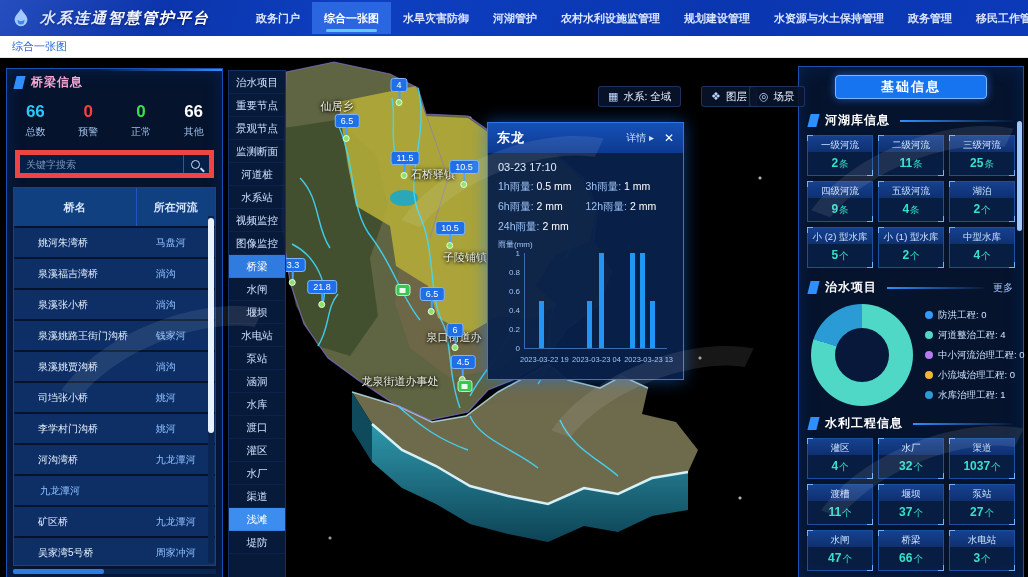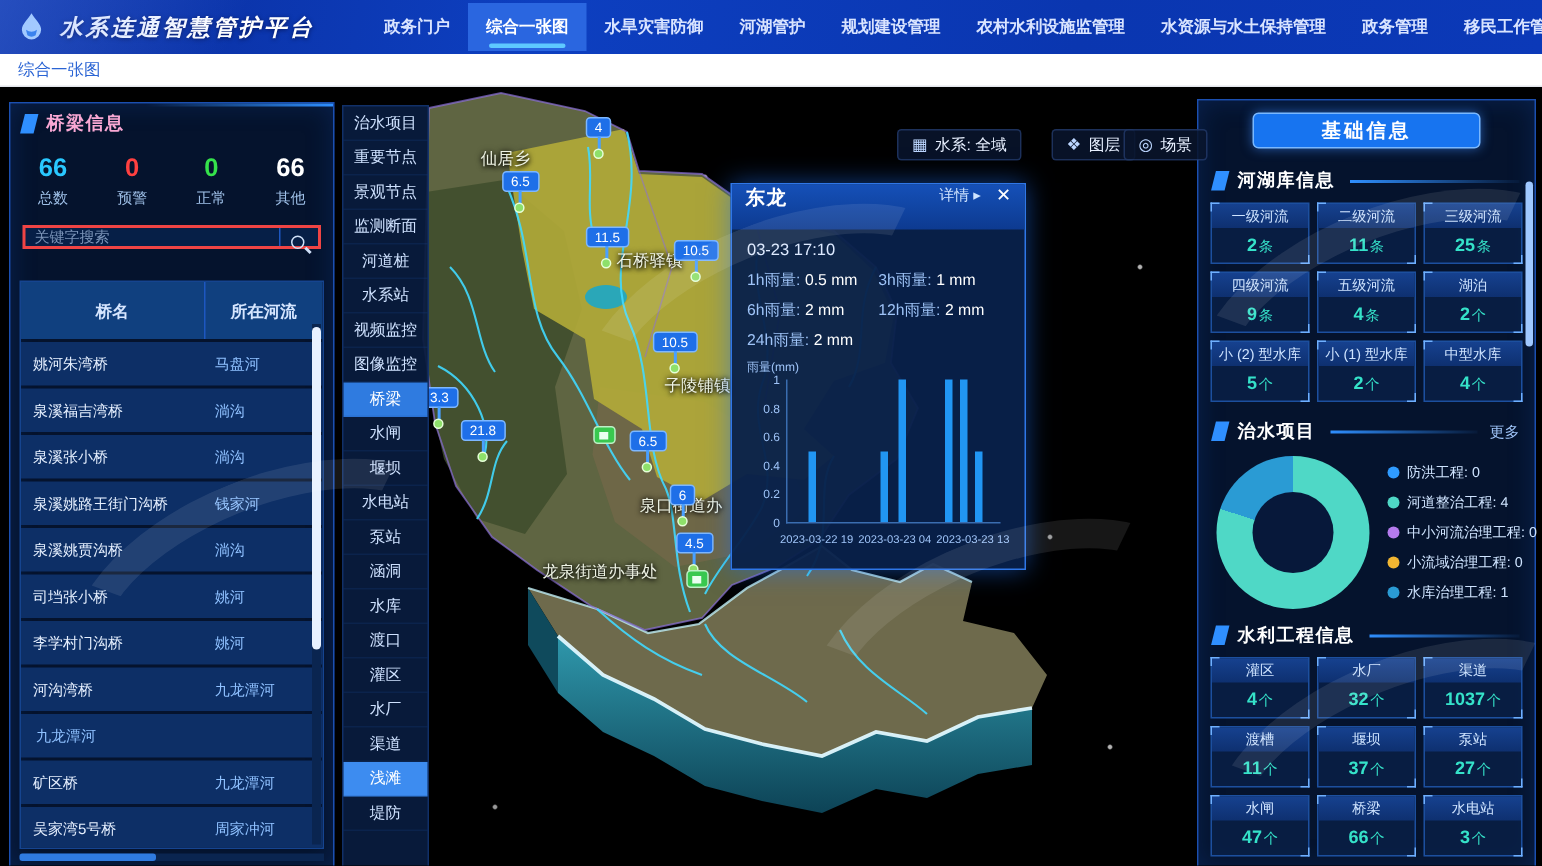--- a/index.html
+++ b/index.html
@@ -50,36 +50,36 @@
     background:rgba(5,20,48,.93); border:1px solid #1b4fb0; box-shadow:inset 0 0 18px rgba(20,80,180,.25); }
   .panel-head { height:26px; display:flex; align-items:center; padding:0 8px; position:relative; }
   .panel-head::before { content:""; position:absolute; top:0; right:0; width:58%; height:2px;
     background:linear-gradient(90deg,transparent,#2f8fff); }
   .head-ico { width:9px; height:13px; background:#2f8fff; transform:skewX(-14deg); margin-right:7px; }
   .panel-title { color:#f9a8d4; font-size:12px; font-weight:bold; letter-spacing:1px; }
   .stats { display:flex; padding:7px 2px 9px; }
   .stat { flex:1; text-align:center; }
   .stat-value { font-size:17px; font-weight:bold; }
   .stat-label { font-size:10px; color:#9fc0e8; margin-top:3px; }
-  .search { margin:2px 8px 8px; height:16px; display:flex; border:2px solid #ef4444; background:#061f47; }
+  .search { margin:2px 8px 8px; height:28px; display:flex; border:5px solid #ef4444; background:#061f47; }
   .search input { flex:1; background:transparent; border:none; outline:none; color:#cfe0f8;
     font-size:10px; padding-left:6px; font-family:inherit; }
   .search input::placeholder { color:#7b94b8; }
   .search-btn { width:26px; border-left:1px solid #1d57c0; position:relative; cursor:pointer; }
   .mag { position:absolute; left:7px; top:5px; width:9px; height:9px; border:1.5px solid #cfe0f8; border-radius:50%; }
   .mag::after { content:""; position:absolute; left:8px; top:8px; width:5px; height:1.5px;
     background:#cfe0f8; transform:rotate(45deg); }
   .table-wrap { position:absolute; top:118px; bottom:12px; left:6px; right:6px; overflow:hidden;
     border:1px solid #15448f; }
   .thead { display:flex; height:38px; background:#10407f; }
   .th { font-size:11px; color:#d6e6ff; font-weight:bold; display:flex; align-items:center; justify-content:center; }
   .th:first-child { flex:1.55; border-right:1px solid #1d57c0; }
   .th:last-child { flex:1; }
   .trow { display:flex; height:29px; margin-top:2px; background:#0d2f66; }
-  .tcell { font-size:10px; display:flex; align-items:center; overflow:hidden; white-space:nowrap; }
+  .tcell { font-size:10px; display:flex; align-items:center; overflow:hidden; white-space:nowrap;margin-left:16px; }
   .tcell.name { flex:1.55; color:#e6f0ff; padding-left:8px; }
   .tcell.river { flex:1; color:#8fc1ff; padding-left:10px; }
   .vscroll { position:absolute; right:1px; top:28px; bottom:2px; width:6px; background:#0a2550; }
   .vthumb { position:absolute; top:2px; width:6px; height:62%; background:#e8f1ff; border-radius:3px; }
   .hscroll { position:absolute; left:6px; right:6px; bottom:4px; height:5px; background:#0a2550; }
   .hthumb { width:45%; height:5px; background:#2f7be0; border-radius:2px; }
 
   
   .vmenu { position:absolute; left:228px; top:12px; width:58px; bottom:0; z-index:10;
     background:rgba(8,28,62,.94); border:1px solid rgba(25,70,150,.5); }
@@ -104,21 +104,21 @@
   .badge .dot { position:absolute; left:50%; top:100%; margin-top:8px; width:7px; height:7px;
     border-radius:50%; background:#8ee06a; border:1px solid #e6ffd8; transform:translateX(-4px); }
   .cam { position:absolute; z-index:6; width:15px; height:12px; background:#39c84f; border-radius:3px;
     border:1px solid #bdf0c6; transform:translate(-50%,-50%); cursor:pointer; }
   .cam::after { content:""; position:absolute; left:3px; top:3px; width:6px; height:5px; background:#eafff0; }
 
   
   .popup { position:absolute; left:487px; top:64px; width:197px; height:258px; z-index:20;
     background:rgba(8,32,74,.96); border:1px solid #2f77e8; box-shadow:0 0 16px rgba(30,110,240,.55); }
   .popup-head { height:30px; background:linear-gradient(180deg,#1550b8,#0d3a90); display:flex;
-    align-items:flex-start; padding:0 9px; }
+    align-items:center; padding:0 9px; }
   .popup-title { color:#fff; font-size:13px; font-weight:bold; letter-spacing:1px; }
   .popup-detail { margin-left:auto; font-size:10px; color:#cfe4ff; cursor:pointer; }
   .popup-close { margin-left:10px; color:#fff; font-size:12px; cursor:pointer; }
   .popup-body { padding:8px 10px 0; }
   .popup-date { color:#dce9ff; font-size:11px; margin-bottom:7px; }
   .fields { display:grid; grid-template-columns:1fr 1fr; row-gap:6px; }
   .field { font-size:10.5px; white-space:nowrap; }
   .field .fl { color:#9fc4f8; }
   .field .fv { color:#fff; margin-left:3px; }
   .pchart { position:relative; height:122px; margin-top:8px; }
@@ -170,22 +170,22 @@
   <svg class="logo" viewBox="0 0 24 24">
     <path d="M12 2 C9 7 5 10 5 14 a7 7 0 0 0 14 0 C19 10 15 7 12 2 Z" fill="#bfe2ff"></path>
     <path d="M8 14 q4 3 8 0 l-1 4 q-3 2 -6 0 Z" fill="#2e7fe8"></path>
   </svg>
   <div class="app-title">水系连通智慧管护平台</div>
   <div class="nav-items">
       <div class="nav-item">政务门户</div>
       <div class="nav-item active">综合一张图</div>
       <div class="nav-item">水旱灾害防御</div>
       <div class="nav-item">河湖管护</div>
+      <div class="nav-item">农村水利设施监管理</div>
       <div class="nav-item">规划建设管理</div>
-      <div class="nav-item">农村水利设施监管理</div>
       <div class="nav-item">水资源与水土保持管理</div>
       <div class="nav-item">政务管理</div>
       <div class="nav-item">移民工作管理</div>
     </div>
 
 </div>
 
 <div class="breadcrumb-bar">
   <span class="breadcrumb">综合一张图</span>
 </div>

